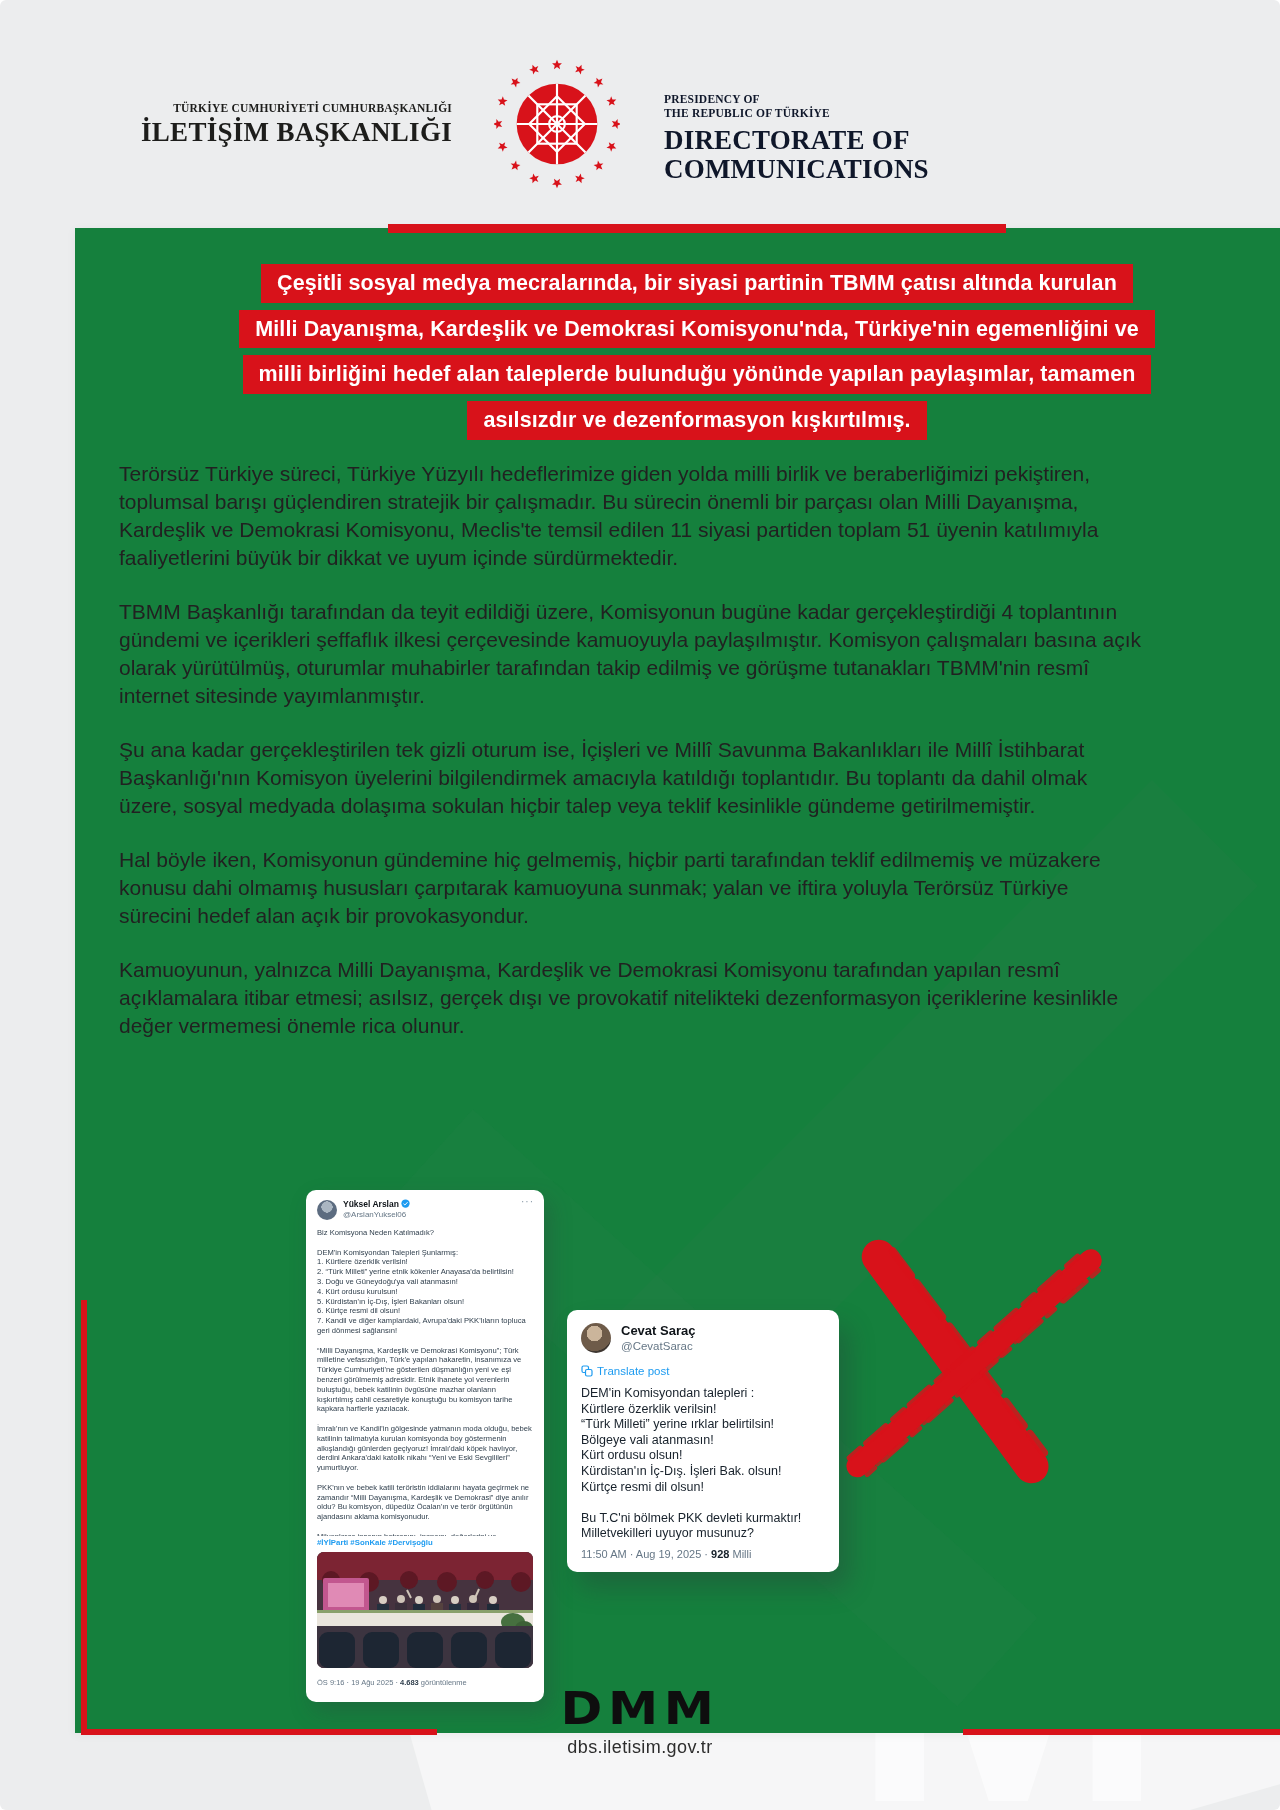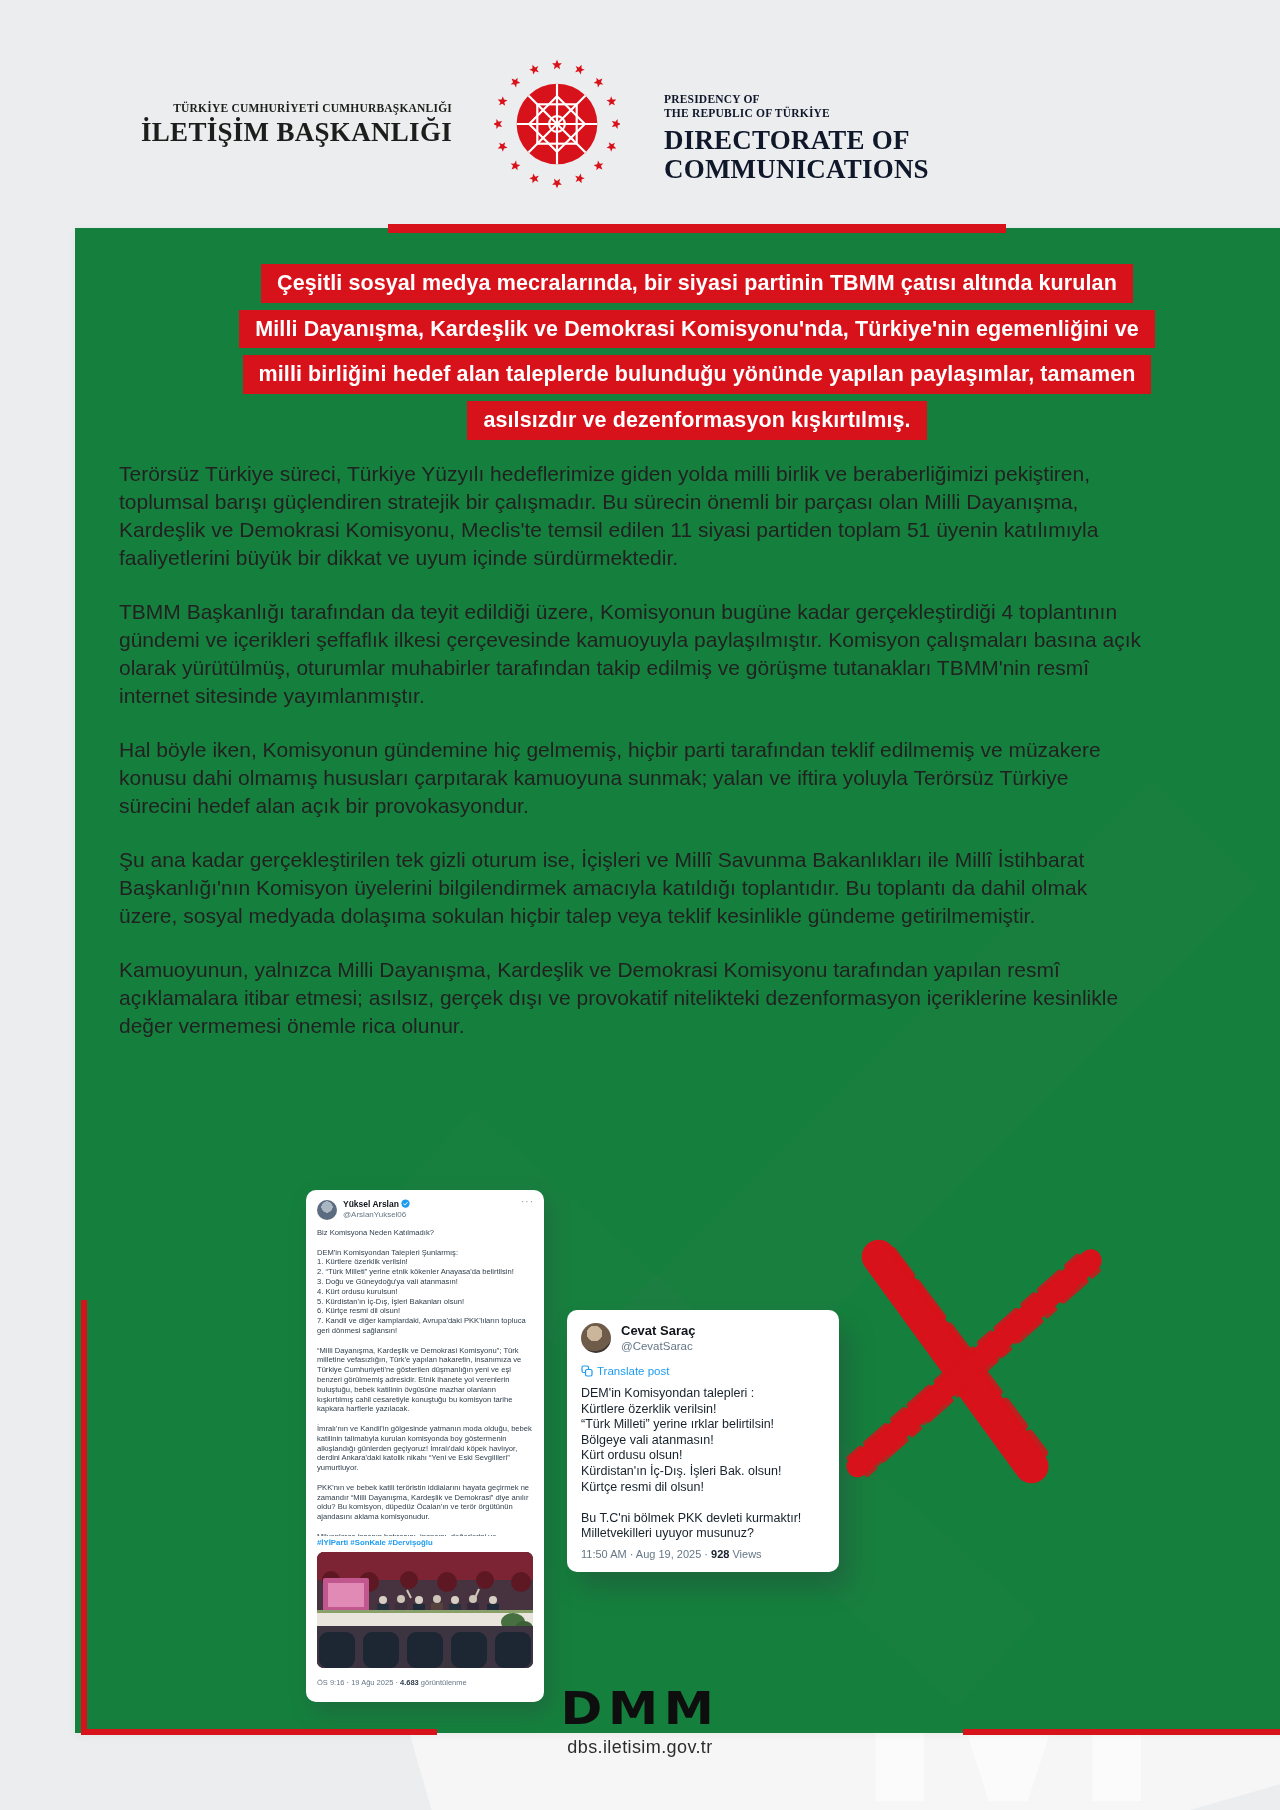--- a/index.html
+++ b/index.html
@@ -1,17 +1,17 @@
 <!DOCTYPE html>
 <html lang="tr"><head>
 <meta charset="utf-8">
 <style>
   html,body{margin:0;padding:0;}
   .page{position:relative;width:1280px;height:1810px;background:#ecedee;overflow:hidden;
-        font-family:"Liberation Sans","DejaVu Sans",sans-serif;}
+        font-family:"Liberation Sans","DejaVu Sans",sans-serif;border-radius:6px;}
   
   .bg-letters{position:absolute;left:850px;top:1480px;font-size:380px;font-weight:bold;
         line-height:1;letter-spacing:-28px;color:rgba(255,255,255,.6);z-index:0;}
   .bg-band{position:absolute;left:430px;top:1590px;width:920px;height:300px;
         background:rgba(255,255,255,.5);transform:rotate(-16deg);z-index:0;}
   
   .header-left{position:absolute;right:828px;top:102px;text-align:right;color:#1d1d1b;
         font-family:"Liberation Serif","DejaVu Serif",serif;z-index:2;}
   .org-small{font-size:11.5px;font-weight:bold;letter-spacing:.2px;}
   .org-large{font-size:27px;font-weight:bold;margin-top:3px;letter-spacing:.3px;}
@@ -141,22 +141,22 @@
     <div class="banner">
       <div class="banner-line">Çeşitli sosyal medya mecralarında, bir siyasi partinin TBMM çatısı altında kurulan</div>
       <div class="banner-line">Milli Dayanışma, Kardeşlik ve Demokrasi Komisyonu'nda, Türkiye'nin egemenliğini ve</div>
       <div class="banner-line">milli birliğini hedef alan taleplerde bulunduğu yönünde yapılan paylaşımlar, tamamen</div>
       <div class="banner-line">asılsızdır ve dezenformasyon kışkırtılmış.</div>
     </div>
 
     <div class="body-text">
       <p>Terörsüz Türkiye süreci, Türkiye Yüzyılı hedeflerimize giden yolda milli birlik ve beraberliğimizi pekiştiren, toplumsal barışı güçlendiren stratejik bir çalışmadır. Bu sürecin önemli bir parçası olan Milli Dayanışma, Kardeşlik ve Demokrasi Komisyonu, Meclis'te temsil edilen 11 siyasi partiden toplam 51 üyenin katılımıyla faaliyetlerini büyük bir dikkat ve uyum içinde sürdürmektedir.</p>
       <p>TBMM Başkanlığı tarafından da teyit edildiği üzere, Komisyonun bugüne kadar gerçekleştirdiği 4 toplantının gündemi ve içerikleri şeffaflık ilkesi çerçevesinde kamuoyuyla paylaşılmıştır. Komisyon çalışmaları basına açık olarak yürütülmüş, oturumlar muhabirler tarafından takip edilmiş ve görüşme tutanakları TBMM'nin resmî internet sitesinde yayımlanmıştır.</p>
+      <p>Şu ana kadar gerçekleştirilen tek gizli oturum ise, İçişleri ve Millî Savunma Bakanlıkları ile Millî İstihbarat Başkanlığı'nın Komisyon üyelerini bilgilendirmek amacıyla katıldığı toplantıdır. Bu toplantı da dahil olmak üzere, sosyal medyada dolaşıma sokulan hiçbir talep veya teklif kesinlikle gündeme getirilmemiştir.</p>
       <p>Hal böyle iken, Komisyonun gündemine hiç gelmemiş, hiçbir parti tarafından teklif edilmemiş ve müzakere konusu dahi olmamış hususları çarpıtarak kamuoyuna sunmak; yalan ve iftira yoluyla Terörsüz Türkiye sürecini hedef alan açık bir provokasyondur.</p>
-      <p>Şu ana kadar gerçekleştirilen tek gizli oturum ise, İçişleri ve Millî Savunma Bakanlıkları ile Millî İstihbarat Başkanlığı'nın Komisyon üyelerini bilgilendirmek amacıyla katıldığı toplantıdır. Bu toplantı da dahil olmak üzere, sosyal medyada dolaşıma sokulan hiçbir talep veya teklif kesinlikle gündeme getirilmemiştir.</p>
       <p>Kamuoyunun, yalnızca Milli Dayanışma, Kardeşlik ve Demokrasi Komisyonu tarafından yapılan resmî açıklamalara itibar etmesi; asılsız, gerçek dışı ve provokatif nitelikteki dezenformasyon içeriklerine kesinlikle değer vermemesi önemle rica olunur.</p>
     </div>
 
     <div class="tweet tweet-left">
       <div class="tl-avatar"></div>
       <div class="tl-name">
         <span>Yüksel Arslan</span><span class="tl-badge"><svg width="9" height="9" viewBox="0 0 24 24">
               <circle cx="12" cy="12" r="11" fill="#1d9bf0"></circle>
               <path d="M6.5 12.5 L10.3 16 L17.5 8.5" stroke="#fff" stroke-width="2.6" fill="none"></path>
             </svg></span>
@@ -245,21 +245,21 @@
       <div class="tr-body">DEM'in Komisyondan talepleri :
 Kürtlere özerklik verilsin!
 “Türk Milleti” yerine ırklar belirtilsin!
 Bölgeye vali atanmasın!
 Kürt ordusu olsun!
 Kürdistan'ın İç-Dış. İşleri Bak. olsun!
 Kürtçe resmi dil olsun!
 
 Bu T.C'ni bölmek PKK devleti kurmaktır!
 Milletvekilleri uyuyor musunuz?</div>
-      <div class="tr-time"><span>11:50 AM · Aug 19, 2025 · </span><b>928</b><span> Views</span></div>
+      <div class="tr-time"><span>11:50 AM · Aug 19, 2025 · </span><b>928</b><span> Milli</span></div>
     </div>
 
     <svg class="red-x" viewBox="0 0 290 258">
       <g stroke="#d8121a" fill="none" stroke-linecap="round">
         <path d="M52 24 L212 228" stroke-width="34"></path>
         <path d="M66 18 L224 214" stroke-width="8" stroke-dasharray="30 10 42 12" opacity=".85"></path>
         <path d="M38 234 L264 20" stroke-width="22"></path>
         <path d="M30 226 L256 12" stroke-width="6" stroke-dasharray="14 8 26 10" opacity=".85"></path>
         <path d="M48 242 L272 30" stroke-width="5" stroke-dasharray="10 12 30 8" opacity=".8"></path>
         <path d="M58 232 L260 40" stroke-width="3" stroke-dasharray="6 10 18 12" opacity=".7"></path>

